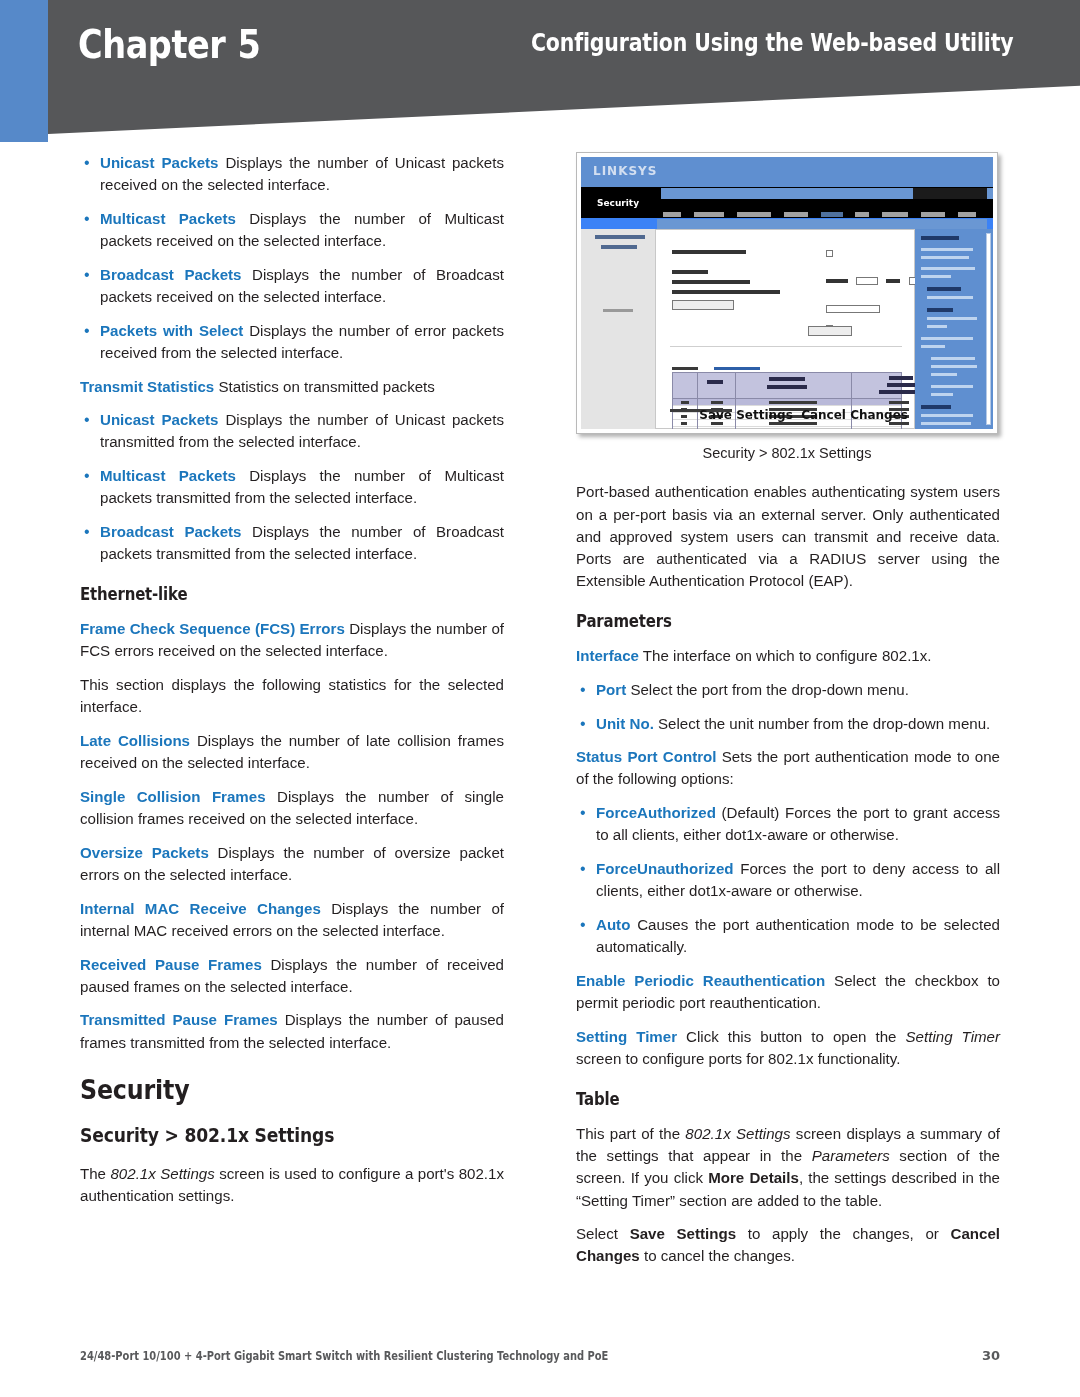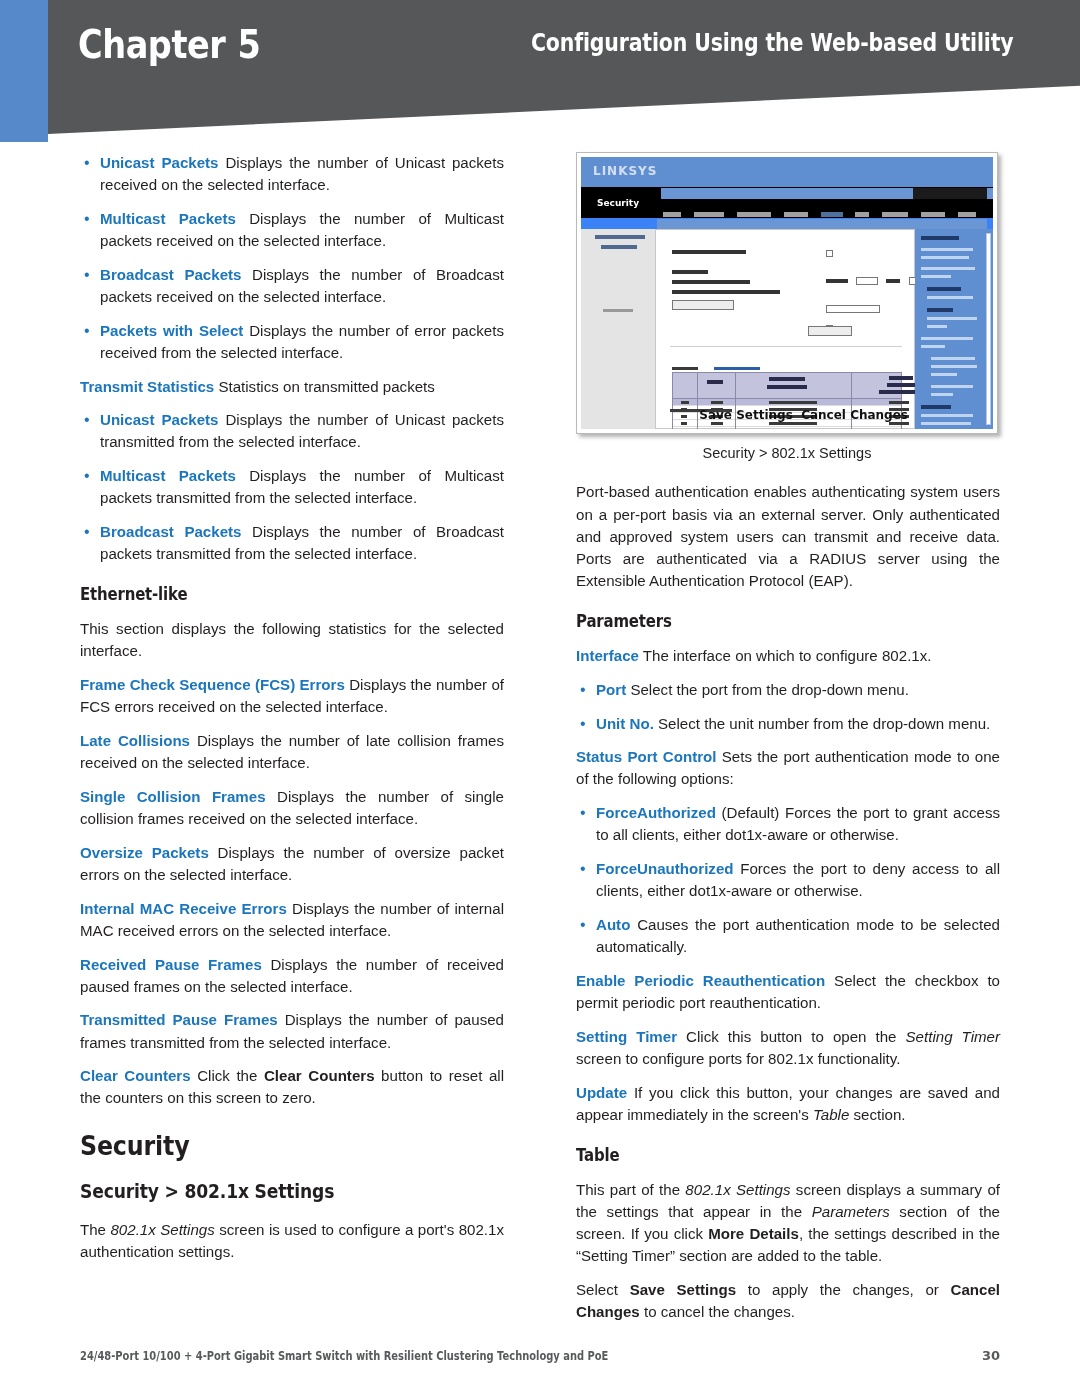--- a/index.html
+++ b/index.html
@@ -219,31 +219,30 @@
   <div class="bul"><span class="t">Packets with Select</span><span> Displays the number of error packets received from the selected interface.</span></div>
 
   <p><span class="t">Transmit Statistics</span><span>  Statistics on transmitted packets</span></p>
 
   <div class="bul"><span class="t">Unicast Packets</span><span> Displays the number of Unicast packets transmitted from the selected interface.</span></div>
   <div class="bul"><span class="t">Multicast Packets</span><span>  Displays the number of Multicast packets transmitted from the selected interface.</span></div>
   <div class="bul"><span class="t">Broadcast Packets</span><span>  Displays the number of Broadcast packets transmitted from the selected interface.</span></div>
 
   <h4 class="minor">Ethernet-like</h4>
 
+  <p><span class="t">Frame Check Sequence (FCS) Errors</span><span> Displays the number of FCS errors received on the selected interface.</span></p>
+
   <p>This section displays the following statistics for the selected interface.</p>
-
-  <p><span class="t">Frame Check Sequence (FCS) Errors</span><span> Displays the number of FCS errors received on the selected interface.</span></p>
   <p><span class="t">Late Collisions</span><span> Displays the number of late collision frames received on the selected interface.</span></p>
   <p><span class="t">Single Collision Frames</span><span>  Displays the number of single collision frames received on the selected interface.</span></p>
   <p><span class="t">Oversize Packets</span><span>  Displays the number of oversize packet errors on the selected interface.</span></p>
-  <p><span class="t">Internal MAC Receive Errors</span><span> Displays the number of internal MAC received errors on the selected interface.</span></p>
+  <p><span class="t">Internal MAC Receive Changes</span><span> Displays the number of internal MAC received errors on the selected interface.</span></p>
   <p><span class="t">Received Pause Frames</span><span>  Displays the number of received paused frames on the selected interface.</span></p>
   <p><span class="t">Transmitted Pause Frames</span><span> Displays the number of paused frames transmitted from the selected interface.</span></p>
 
-  <p><span class="t">Clear Counters</span><span>  Click the </span><span class="kb">Clear Counters</span><span> button to reset all the counters on this screen to zero.</span></p>
 
   <h2 class="sec">Security</h2>
   <h3 class="sub">Security &gt; 802.1x Settings</h3>
 
   <p><span>The </span><span class="it">802.1x Settings</span><span> screen is used to configure a port's 802.1x authentication settings.</span></p>
 
 </div>
 
 <div class="col col-right">
 
@@ -416,21 +415,20 @@
   <p><span class="t">Status Port Control</span><span>  Sets the port authentication mode to one of the following options:</span></p>
 
   <div class="bul"><span class="t">ForceAuthorized</span><span>  (Default) Forces the port to grant access to all clients, either dot1x-aware or otherwise.</span></div>
   <div class="bul"><span class="t">ForceUnauthorized</span><span>  Forces the port to deny access to all clients, either dot1x-aware or otherwise.</span></div>
   <div class="bul"><span class="t">Auto</span><span> Causes the port authentication mode to be selected automatically.</span></div>
 
   <p><span class="t">Enable Periodic Reauthentication</span><span>  Select the checkbox to permit periodic port reauthentication.</span></p>
 
   <p><span class="t">Setting Timer</span><span>  Click this button to open the </span><span class="it">Setting Timer</span><span> screen to configure ports for 802.1x functionality.</span></p>
 
-  <p><span class="t">Update</span><span>  If you click this button, your changes are saved and appear immediately in the screen's </span><span class="it">Table</span><span> section.</span></p>
 
   <h4 class="minor">Table</h4>
 
   <p><span>This part of the </span><span class="it">802.1x Settings</span><span> screen displays a summary of the settings that appear in the </span><span class="it">Parameters</span><span> section of the screen. If you click </span><span class="kb">More Details</span><span>, the settings described in the “Setting Timer” section are added to the table.</span></p>
 
   <p><span>Select </span><span class="kb">Save Settings</span><span> to apply the changes, or </span><span class="kb">Cancel Changes</span><span> to cancel the changes.</span></p>
 
 </div>
 
 <div class="footer">

